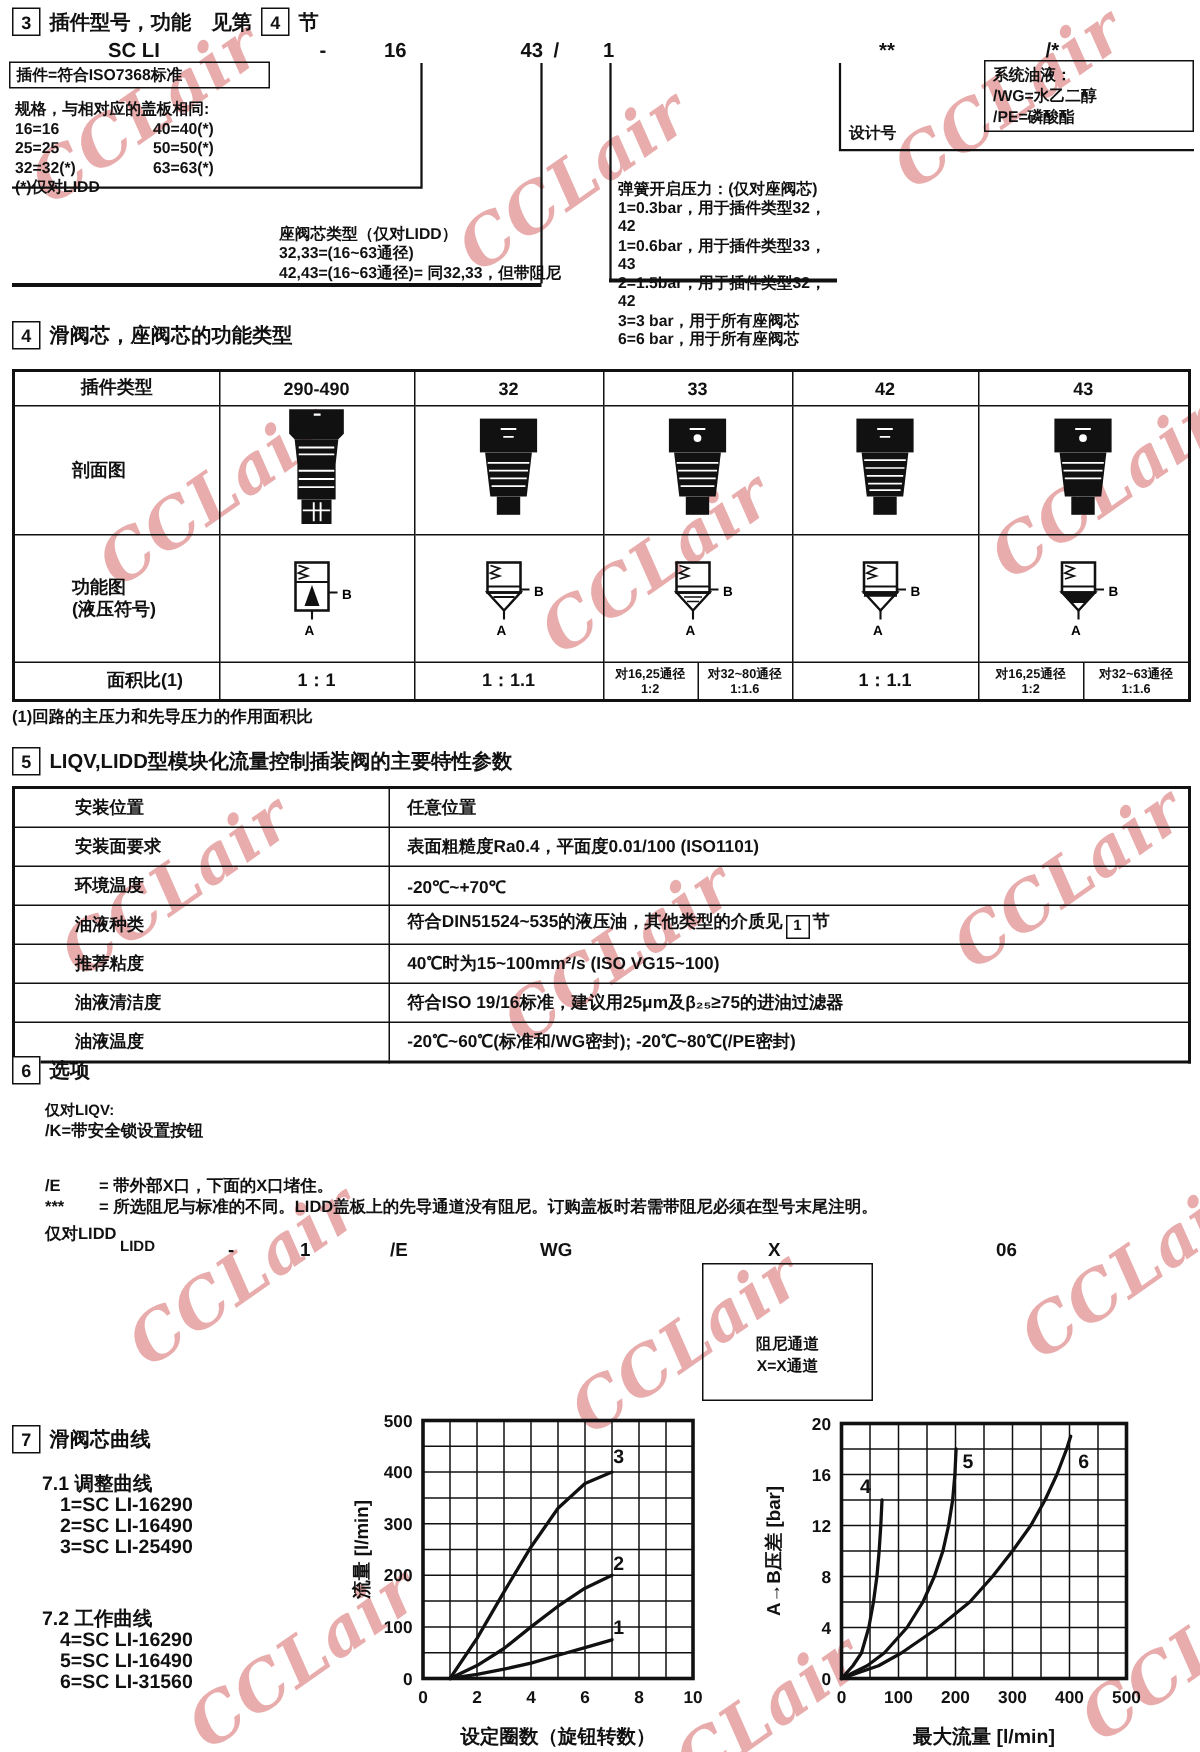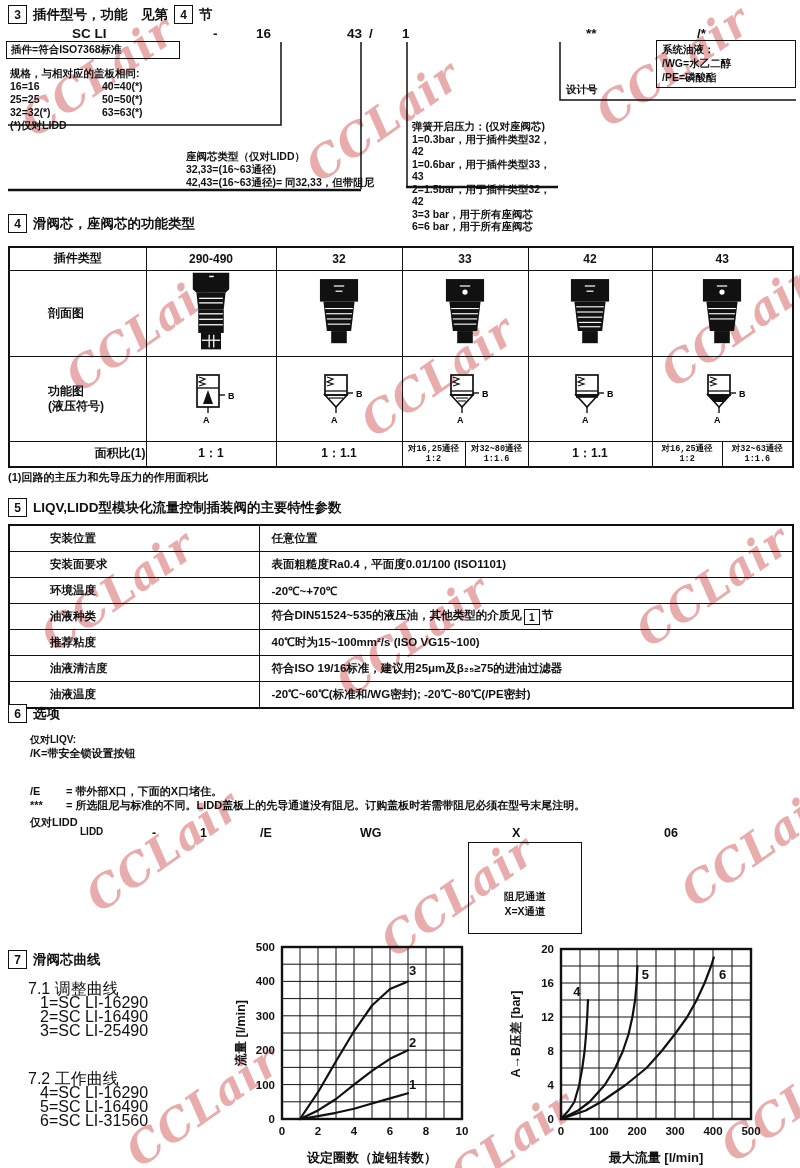--- a/index.html
+++ b/index.html
@@ -21,35 +21,35 @@
           padding:1px 4px;background:transparent;}
   .pairrow{display:flex;}
   .pairrow span:first-child{width:92px;}
   
   table.t4{border-collapse:collapse;table-layout:fixed;}
   table.t4 td{border:1.5px solid #111;text-align:center;vertical-align:middle;
               font-size:12px;font-weight:700;padding:0;}
   table.t4{border:2px solid #111;}
   .funclbl{font-size:11.5px;font-weight:700;line-height:15px;}
   .ratio-split{display:flex;width:100%;height:100%;align-items:center;}
-  .ratio-split>div{flex:1;font-size:8.5px;font-weight:700;line-height:10px;padding:2px 0;font-family:Liberation Mono, monospace;}
+  .ratio-split>div{flex:1;font-size:8.5px;font-weight:700;line-height:10px;padding:2px 0;}
   .ratio-split>div+div{border-left:1.5px solid #111;}
   
   table.t5{border-collapse:collapse;table-layout:fixed;border:2px solid #111;}
   table.t5 td{border:1.5px solid #111;font-size:11.5px;font-weight:700;height:25px;padding:0 0 0 12px;}
   table.t5 td.lbl{padding-left:40px;}
   .s6line{display:flex;font-size:11px;font-weight:700;line-height:13px;}
   .s6line .c{width:36px;flex:0 0 auto;}
   .xbox{position:absolute;border:1.6px solid #111;font-size:10.5px;font-weight:700;
         text-align:center;display:flex;flex-direction:column;justify-content:flex-end;
         padding-bottom:14px;line-height:15px;}
   .obox{position:absolute;border:2px solid #111;font-size:10.5px;font-weight:700;
         line-height:13.5px;padding:4px 6px;}
   .obox .pairrow span:first-child{width:88px;}
-  .s7txt{position:absolute;font-size:16px;font-weight:400;line-height:14px;}
+  .s7txt{position:absolute;font-size:13px;font-weight:700;line-height:14px;}
   .chart{position:absolute;}
   svg text{font-family:"Liberation Sans",sans-serif;}
 </style>
 </head>
 <body>
 
 <div class="page">
   <div id="wm-layer">
       <span class="wm" style="left: 10px; top: 50px; color: rgb(207, 74, 74);">CCLair</span>
       <span class="wm" style="left: 295px; top: 95px; color: rgb(207, 74, 74);">CCLair</span>
@@ -296,21 +296,21 @@
           <polygon points="18,26 40,26 29,38" fill="none" stroke="#111" stroke-width="1.6"></polygon>
           <polygon points="18,26 40,26 33.5,33 24.5,33" fill="#111"></polygon>
           <line x1="40" y1="24" x2="46" y2="24" stroke="#111" stroke-width="1.4"></line>
           <line x1="29" y1="38" x2="29" y2="44" stroke="#111" stroke-width="1.4"></line>
           <text x="49" y="28" font-size="9" font-weight="700">B</text>
           <text x="24" y="54" font-size="9" font-weight="700">A</text>
         </svg>
       </td>
     </tr>
     <tr style="height:26px">
-      <td style="text-align:right;padding-left:38px" class="funclbl">面积比(1)</td>
+      <td style="text-align:center;padding-left:38px" class="funclbl">面积比(1)</td>
       <td>1：1</td>
       <td>1：1.1</td>
       <td>
         <div class="ratio-split">
           <div><span>对16,25通径</span><br><span>1:2</span></div>
           <div><span>对32~80通径</span><br><span>1:1.6</span></div>
         </div>
       </td>
       <td>1：1.1</td>
       <td>

